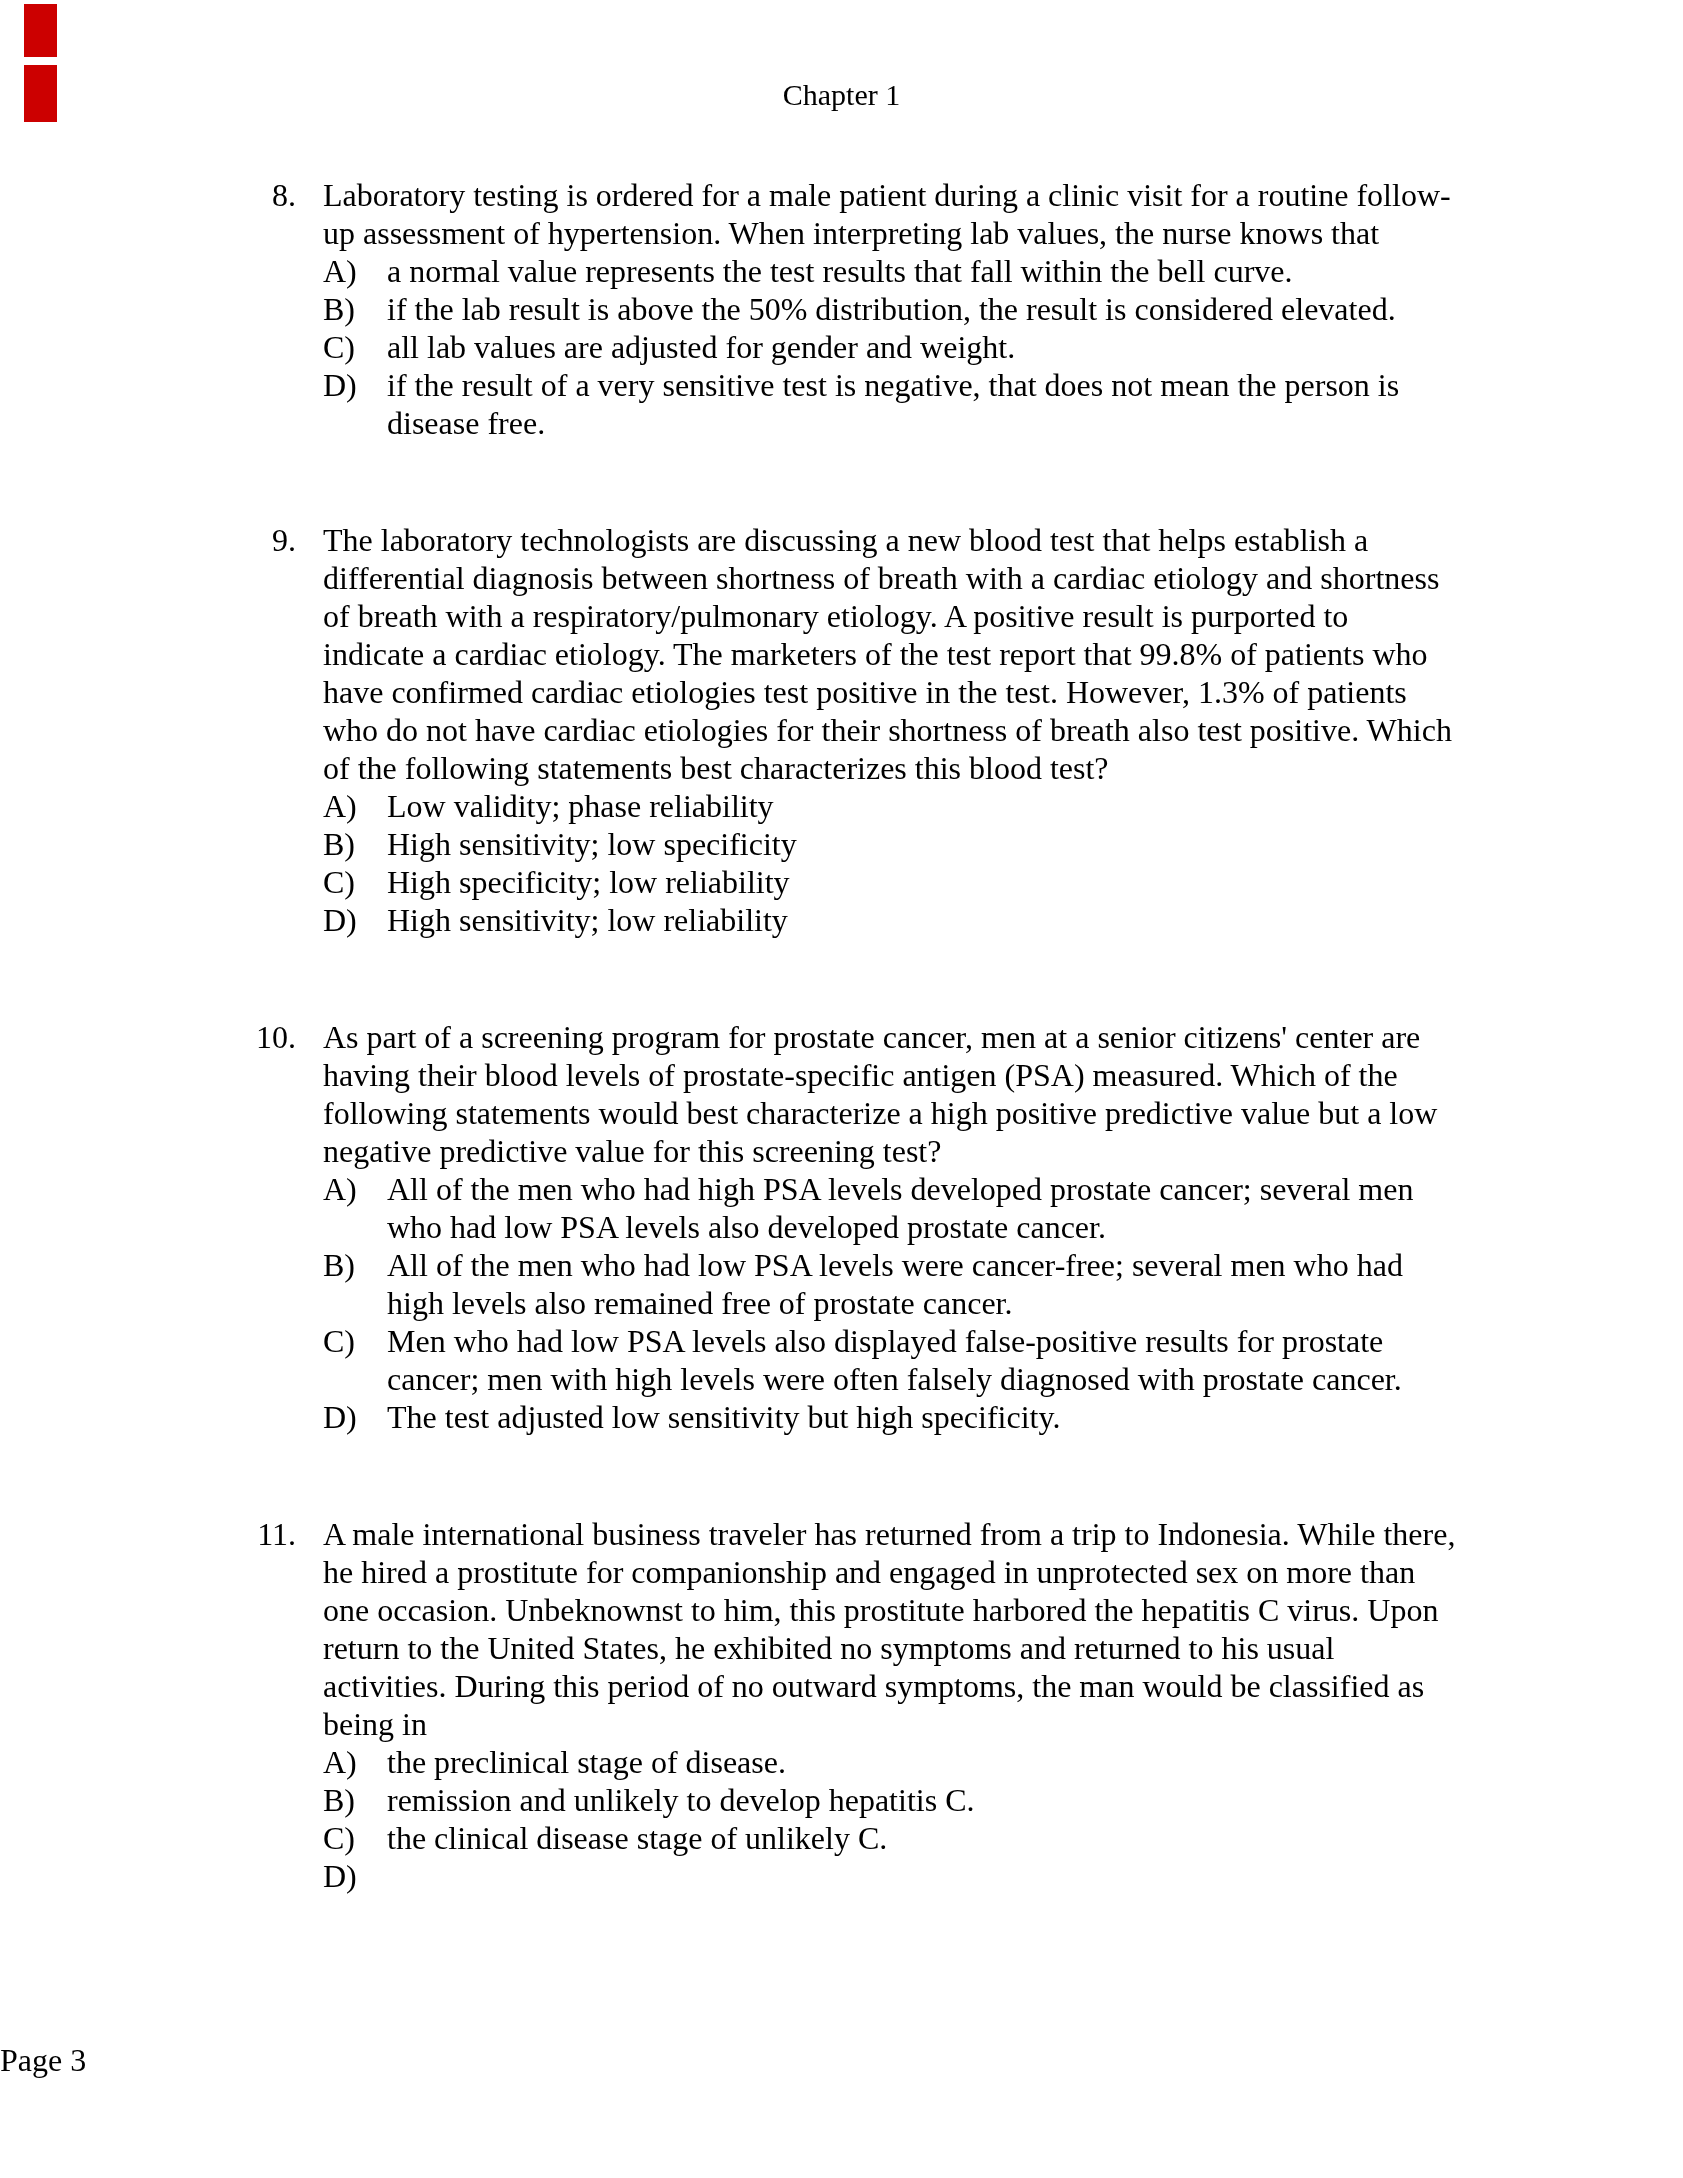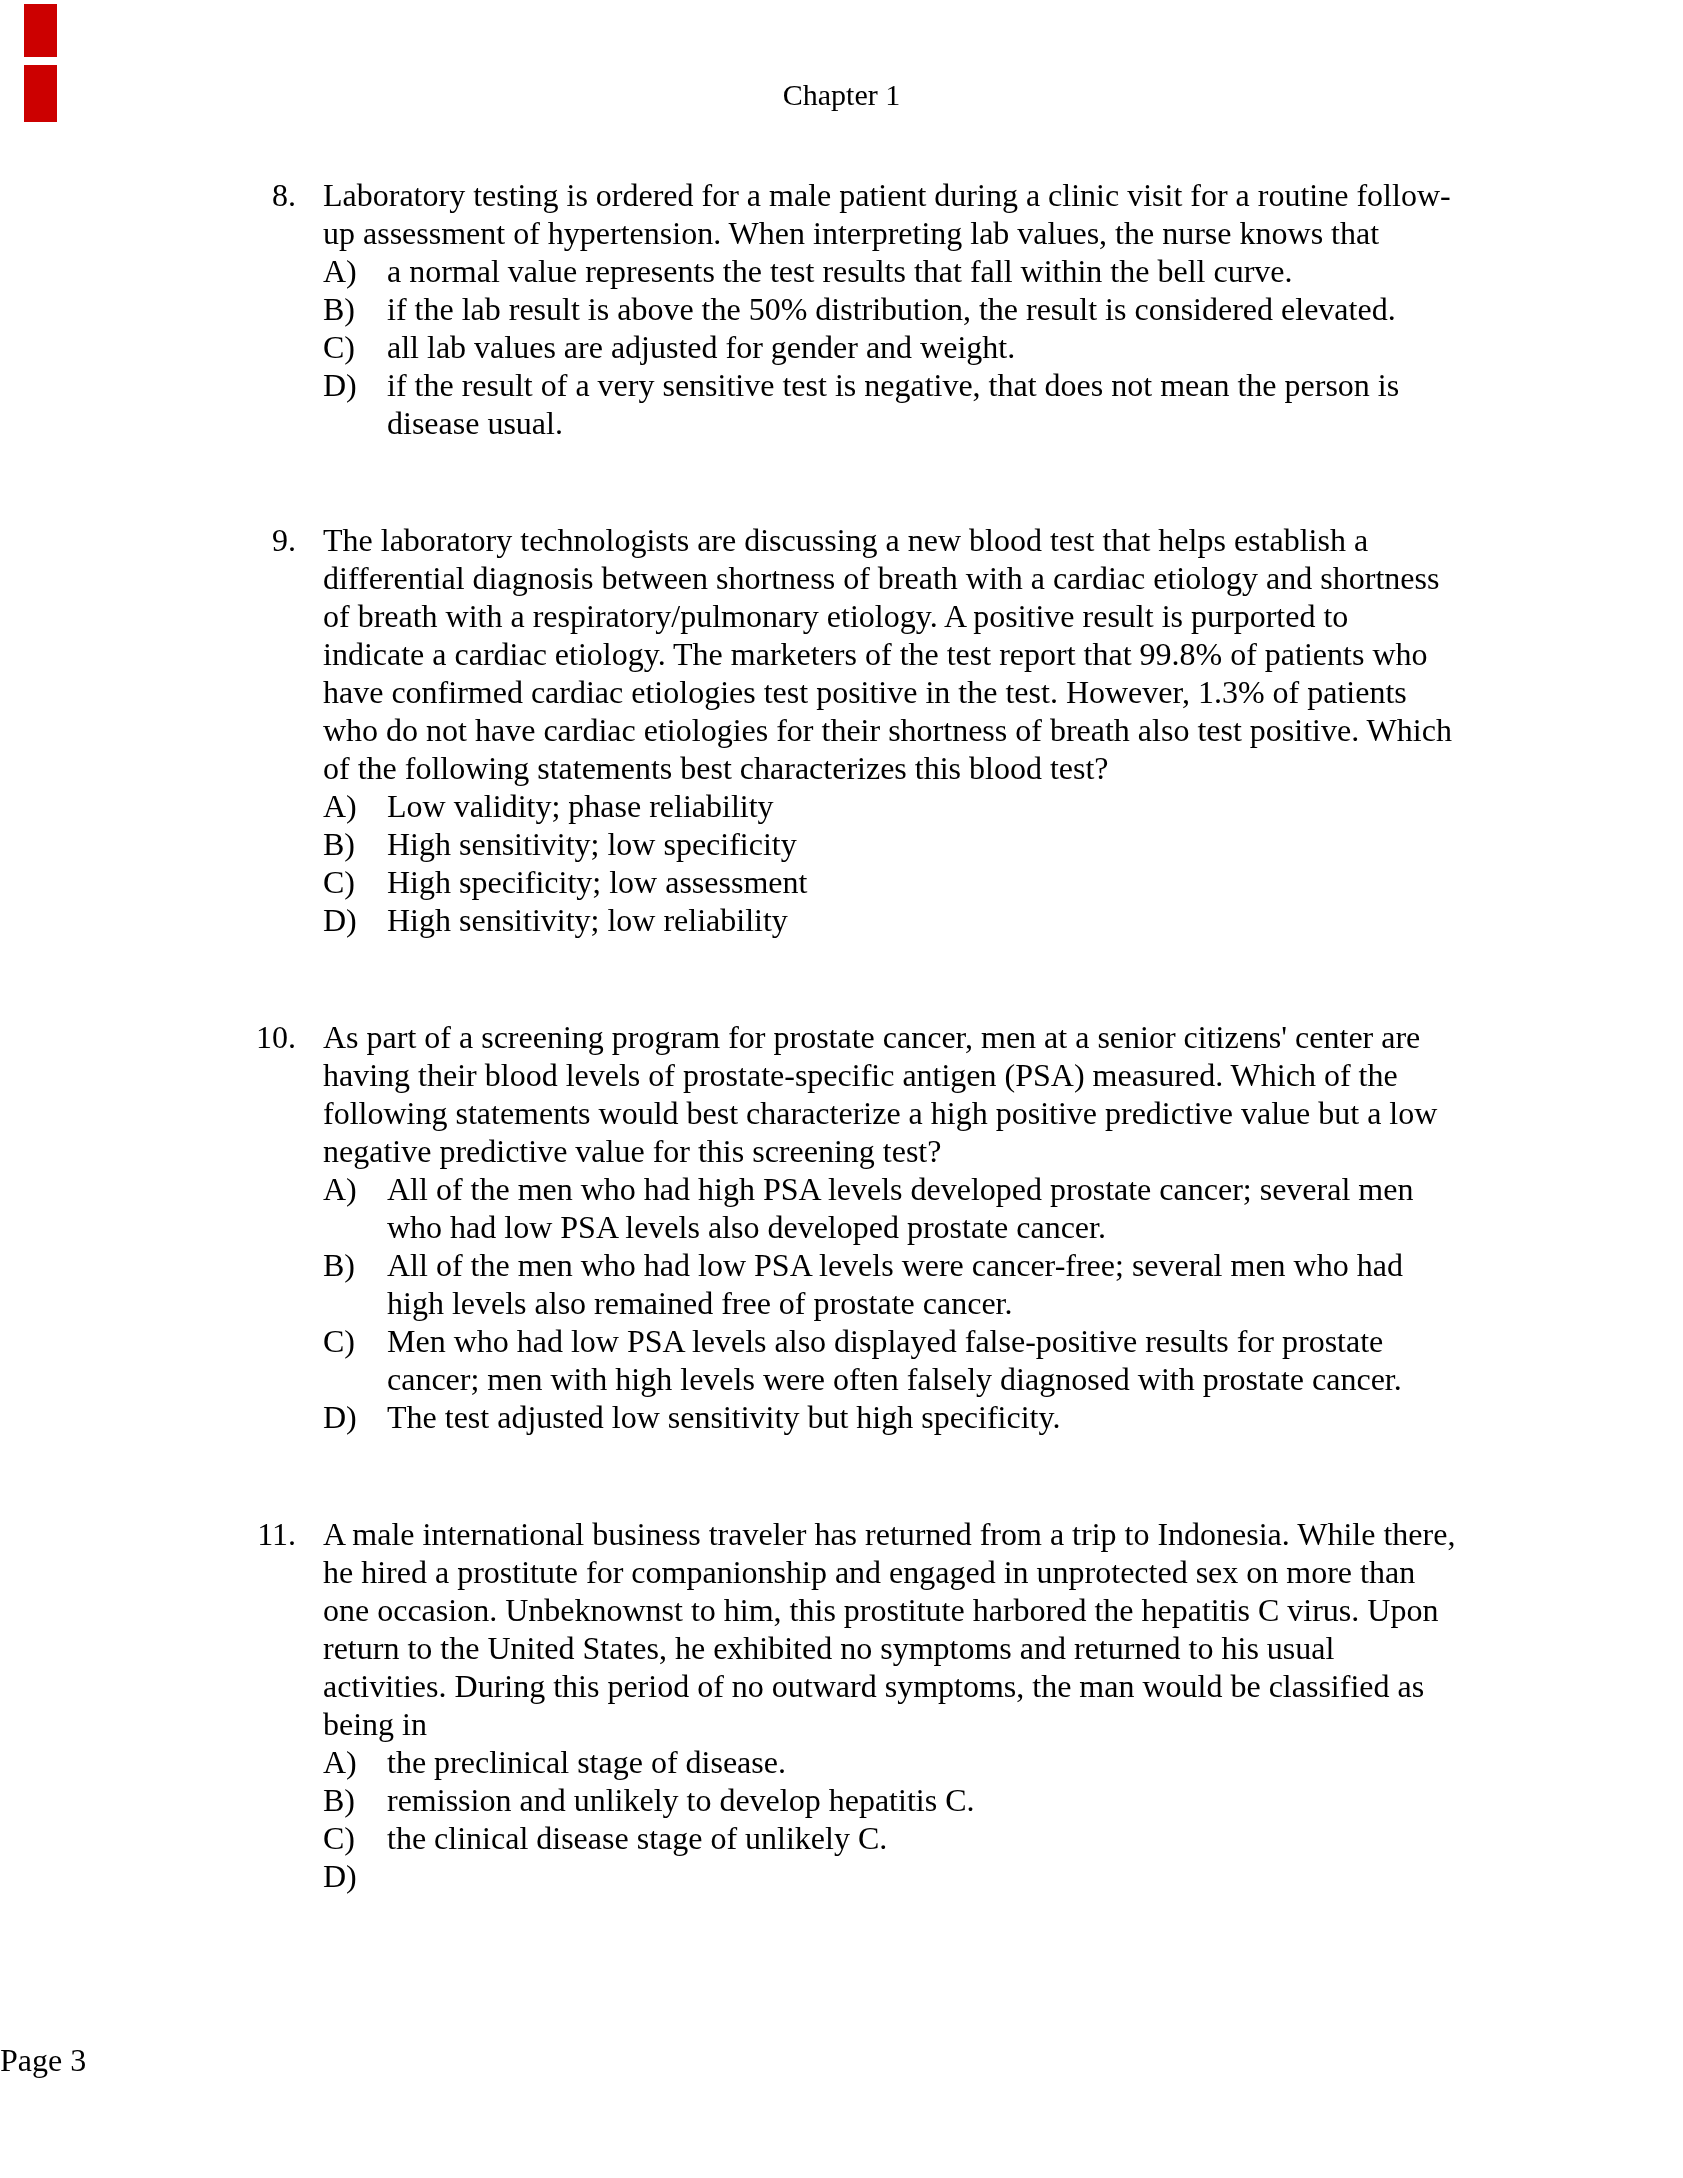--- a/index.html
+++ b/index.html
@@ -91,21 +91,21 @@
   </div>
 
   <div class="option">
     <span class="letter">C)</span>
     <span class="opt-text">all lab values are adjusted for gender and weight.</span>
   </div>
 
   <div class="option">
     <span class="letter">D)</span>
     <span class="opt-text">if the result of a very sensitive test is negative, that does not mean the person is
-disease usual.</span>
+disease free.</span>
   </div>
 </div>
     </div>
   </section>
 
   <section class="question">
     <div class="qnum">9.</div>
     <div class="qbody">
       <p class="stem">The laboratory technologists are discussing a new blood test that helps establish a
 differential diagnosis between shortness of breath with a cardiac etiology and shortness
@@ -120,21 +120,21 @@
     <span class="opt-text">Low validity; phase reliability</span>
   </div>
 
   <div class="option">
     <span class="letter">B)</span>
     <span class="opt-text">High sensitivity; low specificity</span>
   </div>
 
   <div class="option">
     <span class="letter">C)</span>
-    <span class="opt-text">High specificity; low assessment</span>
+    <span class="opt-text">High specificity; low reliability</span>
   </div>
 
   <div class="option">
     <span class="letter">D)</span>
     <span class="opt-text">High sensitivity; low reliability</span>
   </div>
 </div>
     </div>
   </section>
 

